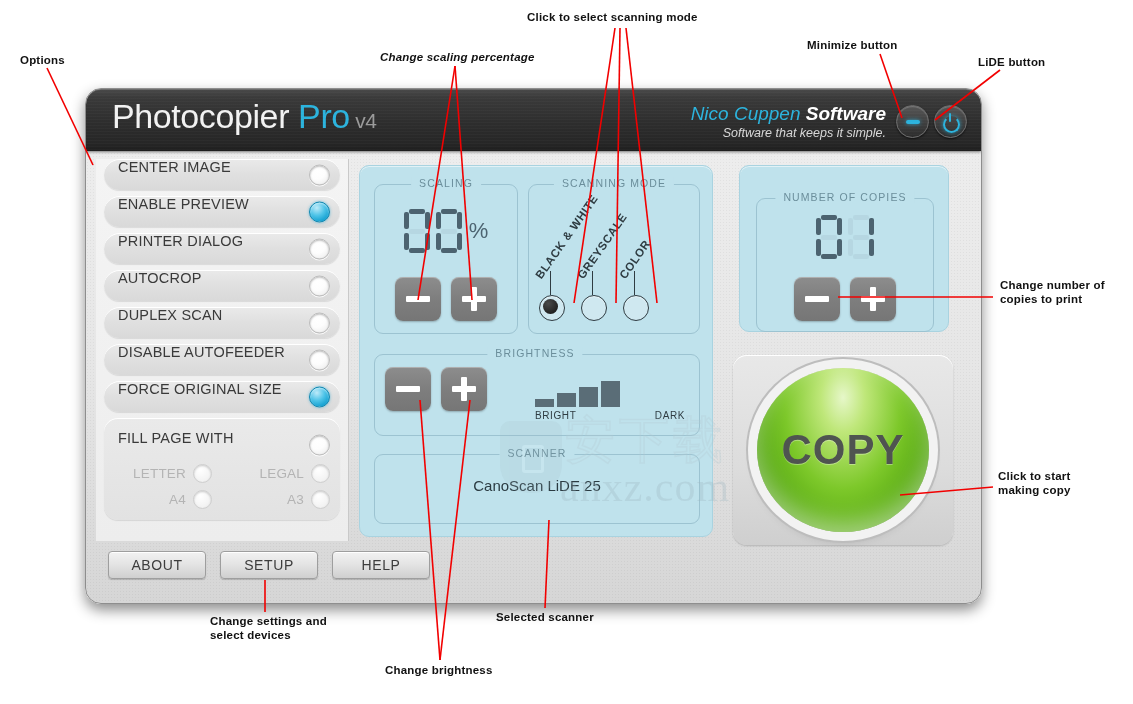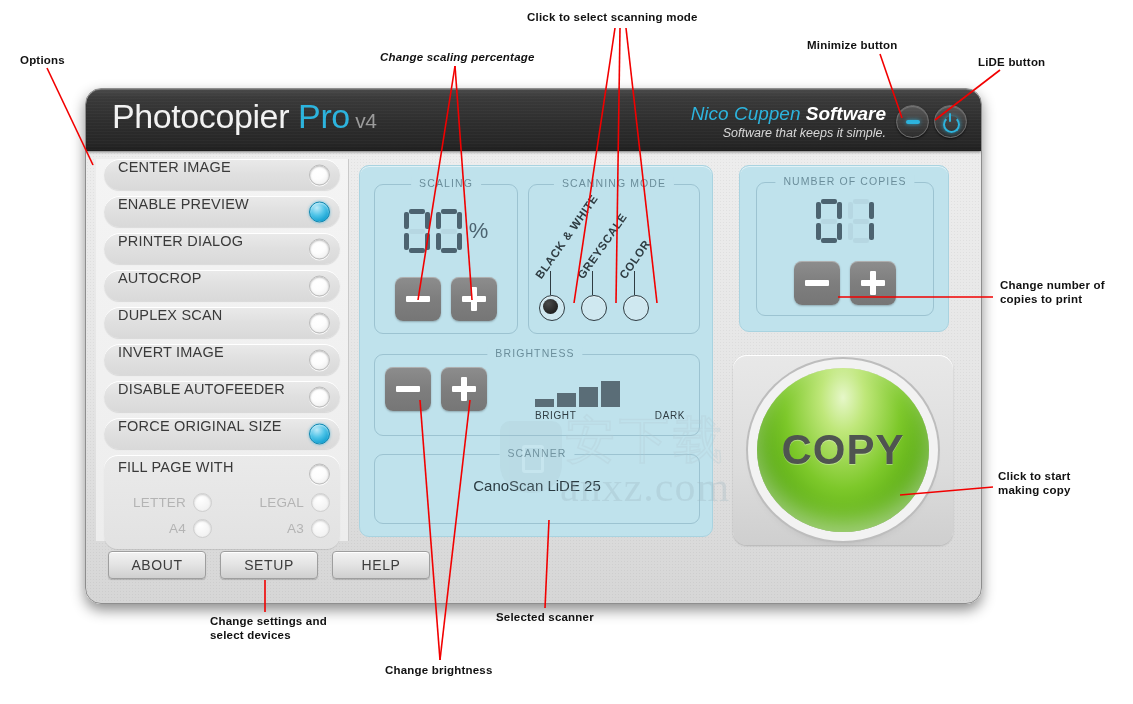--- a/index.html
+++ b/index.html
@@ -104,21 +104,21 @@
     box-shadow:inset 0 1px 2px rgba(0,0,0,.28),0 1px 0 rgba(255,255,255,.85);
     border:1px solid #bdbdbd;
   }
   .knob.on{
     background:radial-gradient(circle at 36% 28%,#bdeaf9 0%,#4fc4e8 42%,#119fd0 78%,#0c7fa8 100%);
     border-color:#0e88b2;
     box-shadow:inset 0 1px 2px rgba(255,255,255,.6),0 0 3px rgba(17,159,208,.6);
   }
   
   #fillgroup{
-    margin:0 8px;border-radius:14px;padding:4px 0 8px 0;
+    margin:0 8px;border-radius:14px;padding:12px 0 8px 0;
     background:linear-gradient(to bottom,#eaeaea,#e2e2e2);
     box-shadow:inset 0 1px 0 #ffffff,0 1px 1px rgba(0,0,0,.10);
   }
   #fillgroup .opt{margin:0;background:none;box-shadow:none;height:30px;}
   .sizerow{display:flex;height:26px;align-items:center;}
   .sizecell{flex:1;display:flex;align-items:center;justify-content:flex-end;padding-right:10px;position:relative;cursor:pointer;}
   .sizecell .sl{font-size:13.5px;color:#b4b4b4;margin-right:7px;letter-spacing:.2px;}
   .sizecell .sk{
     width:17px;height:17px;border-radius:50%;
     background:radial-gradient(circle at 38% 30%,#ffffff,#ededed);
@@ -288,24 +288,20 @@
       <div class="opt">
         <span class="lbl">PRINTER DIALOG</span>
         <span class="knob"></span>
       </div>
       <div class="opt">
         <span class="lbl">AUTOCROP</span>
         <span class="knob"></span>
       </div>
       <div class="opt">
         <span class="lbl">DUPLEX SCAN</span>
-        <span class="knob"></span>
-      </div>
-      <div class="opt">
-        <span class="lbl">INVERT IMAGE</span>
         <span class="knob"></span>
       </div>
       <div class="opt">
         <span class="lbl">DISABLE AUTOFEEDER</span>
         <span class="knob"></span>
       </div>
       <div class="opt">
         <span class="lbl">FORCE ORIGINAL SIZE</span>
         <span class="knob on"></span>
       </div>
@@ -435,21 +431,21 @@
       <div id="watermark" style="left:140px;top:245px;">
         <span class="wshield"></span>
         <span class="wcn">安下载</span>
         <span class="wtext">anxz.com</span>
       </div>
     </div>
 
     <div id="copypanel">
 
       <div id="copiesbox">
-        <div class="fieldset" style="left:16px;top:16px;width:176px;height:132px;">
+        <div class="fieldset" style="left:16px;top:32px;width:176px;height:132px;">
           <span class="fs-legend">NUMBER OF COPIES</span>
 
           <div style="position:absolute;left:0;top:16px;width:100%;display:flex;justify-content:center;">
             <span class="digits" id="copies-digits">
                 <span class="d7">
                   <i class="sa"></i>
                   <i class="sb"></i>
                   <i class="sc"></i>
                   <i class="sd"></i>
                   <i class="se"></i>

